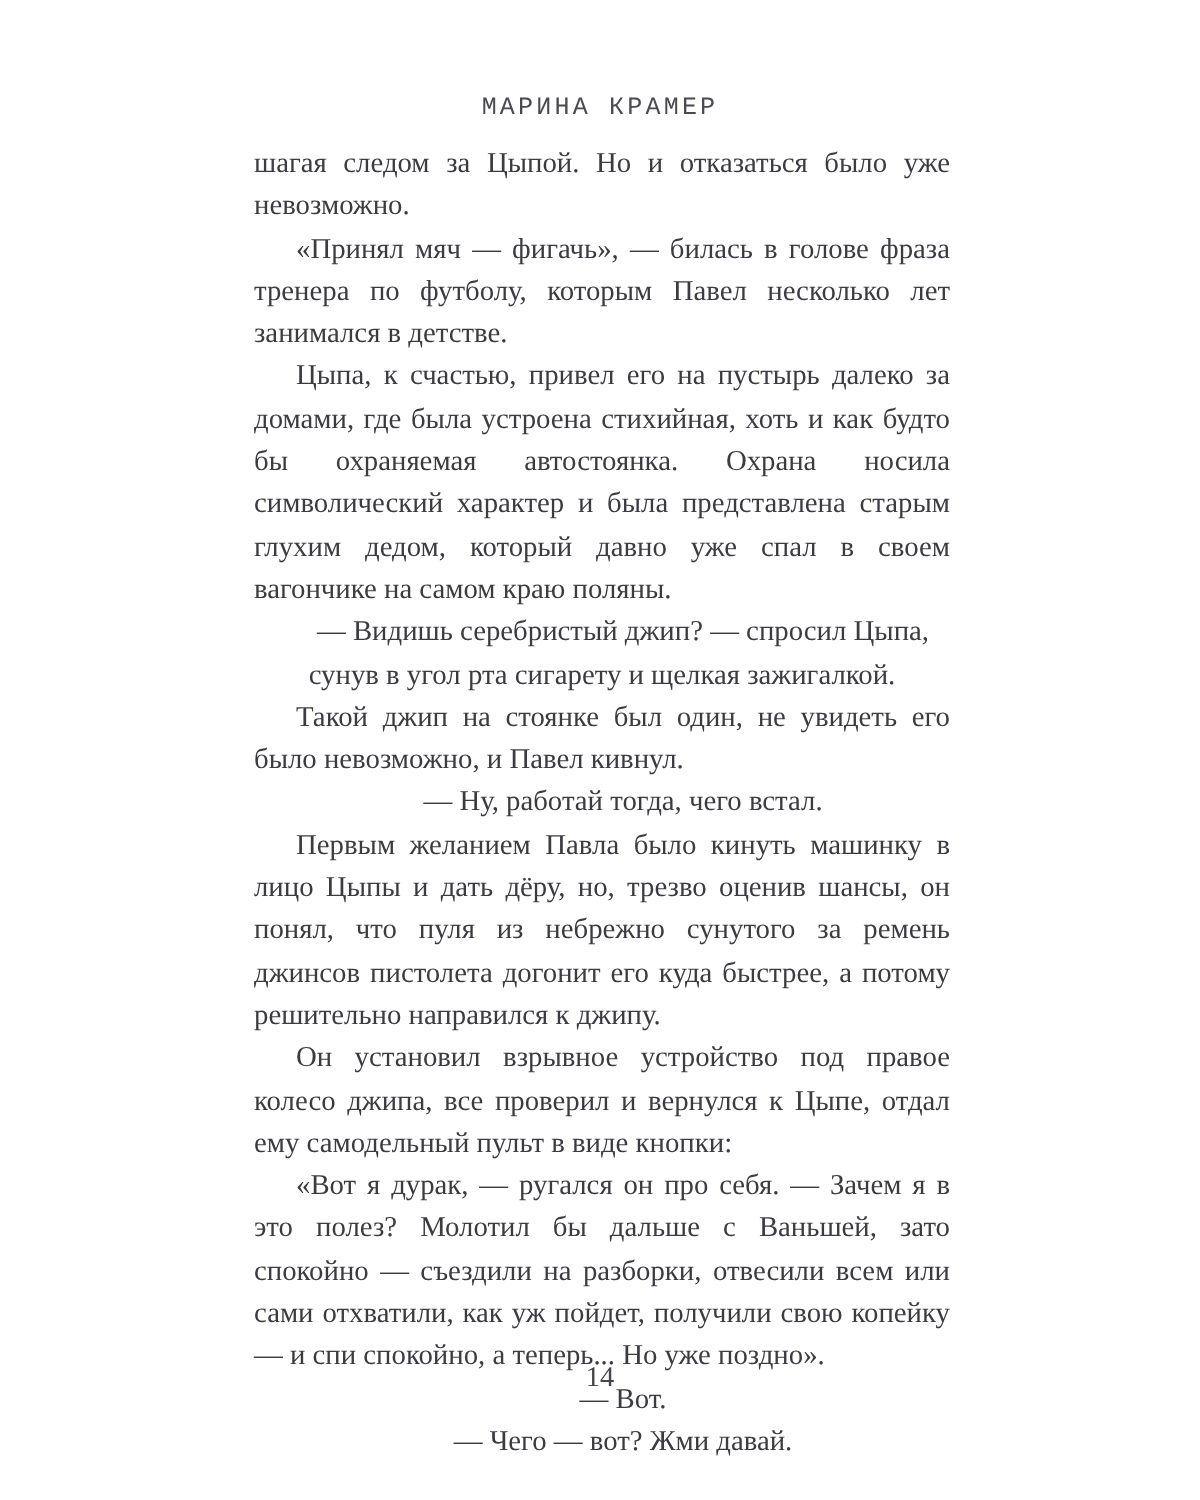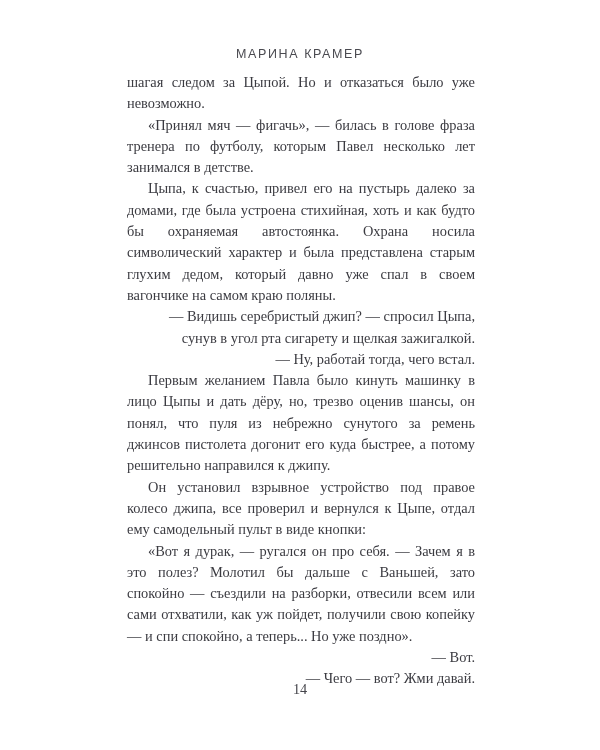--- a/index.html
+++ b/index.html
@@ -18,21 +18,21 @@
     -webkit-font-smoothing: antialiased;
   }
 
   
   .running-head {
     position: absolute;
     top: 48px;
     left: 0;
     width: 600px;
     text-align: center;
-    font-family: Liberation Sans, sans-serif;
+    font-family: Liberation Mono, monospace;
     font-size: 12.5px;
     letter-spacing: 1.6px;
     color: #4a4a50;
     text-transform: uppercase;
     line-height: 1;
     white-space: nowrap;
   }
 
   
   .text-block {
@@ -48,21 +48,21 @@
     text-align: justify;
     text-indent: 21px;
     color: #3b3b41;
     hyphens: manual;
     -webkit-hyphens: manual;
   }
   .text-block p.no-indent {
     text-indent: 0;
   }
   .text-block p.dialogue {
-    text-align: right;
+    text-align: center;
   }
 
   
   .folio {
     position: absolute;
     top: 682px;
     left: 0;
     width: 600px;
     text-align: center;
     font-size: 14.2px;
@@ -75,20 +75,21 @@
 
 <div class="page">
 
   <div class="running-head">МАРИНА КРАМЕР</div>
 
   <div class="text-block">
     <p class="no-indent">шагая следом за Цыпой. Но и отказаться было уже невозможно.</p>
     <p>«Принял мяч — фигачь», — билась в голове фраза тренера по футболу, которым Павел несколько лет занимался в детстве.</p>
     <p>Цыпа, к счастью, привел его на пустырь далеко за домами, где была устроена стихийная, хоть и как будто бы охраняемая автостоянка. Охрана носила символический характер и была представлена старым глухим дедом, который давно уже спал в своем вагончике на самом краю поляны.</p>
     <p class="dialogue">— Видишь серебристый джип? — спросил Цыпа, сунув в угол рта сигарету и щелкая зажигалкой.</p>
+    <p>Такой джип на стоянке был один, не увидеть его было невозможно, и Павел кивнул.</p>
     <p class="dialogue">— Ну, работай тогда, чего встал.</p>
     <p>Первым желанием Павла было кинуть машинку в лицо Цыпы и дать дёру, но, трезво оценив шансы, он понял, что пуля из небрежно сунутого за ремень джинсов пистолета догонит его куда быстрее, а потому решительно направился к джипу.</p>
     <p>Он установил взрывное устройство под правое колесо джипа, все проверил и вернулся к Цыпе, отдал ему самодельный пульт в виде кнопки:</p>
     <p>«Вот я дурак, — ругался он про себя. — Зачем я в это полез? Молотил бы дальше с Ваньшей, зато спокойно — съездили на разборки, отвесили всем или сами отхватили, как уж пойдет, получили свою копейку — и спи спокойно, а теперь... Но уже поздно».</p>
     <p class="dialogue">— Вот.</p>
     <p class="dialogue">— Чего — вот? Жми давай.</p>
   </div>
 
   <div class="folio">14</div>
 

